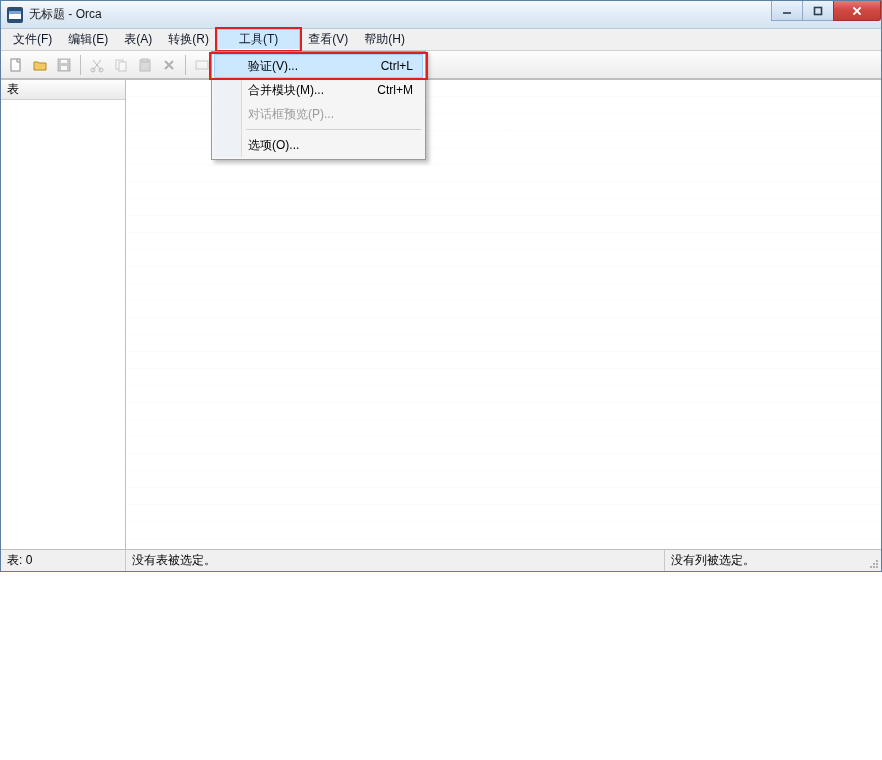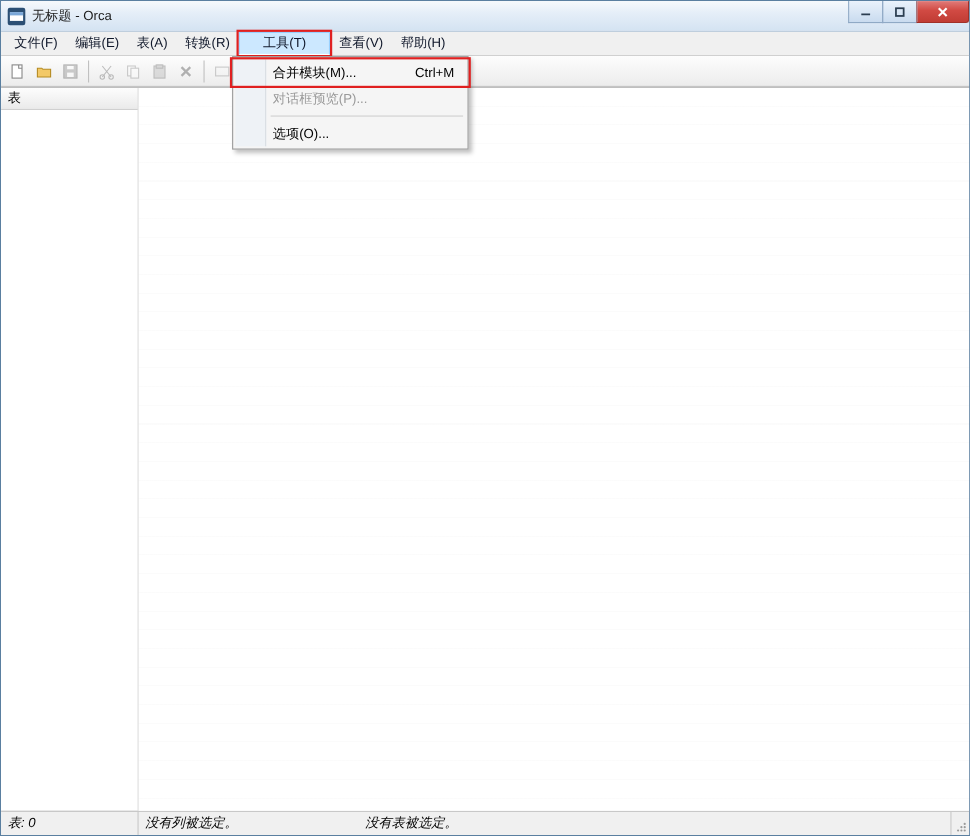--- a/index.html
+++ b/index.html
@@ -7,21 +7,21 @@
     width: 882px;
     height: 760px;
     font-family: "Microsoft YaHei", "SimSun", Tahoma, sans-serif;
     font-size: 12px;
     background: #fff;
     overflow: hidden;
     position: relative;
   }
   .window {
     width: 882px;
-    height: 760px;
+    height: 572px;
     border: 1px solid #5a7fa0;
     background: #fff;
     display: flex;
     flex-direction: column;
     position: relative;
   }
   
   .titlebar {
     height: 28px;
     background: linear-gradient(180deg, #f6f9fc 0%, #e5eef8 40%, #d4e3f2 100%);
@@ -166,21 +166,20 @@
     background:#f0f0f0;
     border-top:1px solid #bfbfbf;
     display:flex;
     align-items:stretch;
   }
   .status-cell {
     border-right:1px solid #c8c8c8;
     padding:0 6px;
     display:flex; align-items:center;
     color:#000;
-    font-style:italic;
   }
   .status-cell.c1 { width:125px; }
   .status-cell.c2 { flex:1; }
   .status-cell.c3 { width:200px; border-right:none; }
   .grip {
     width:16px;
     display:flex; align-items:flex-end; justify-content:flex-end;
     padding:2px;
   }
   .grip svg { width:12px; height:12px; }
@@ -366,37 +365,41 @@
       </div>
       <div class="list-body"></div>
     </div>
     <div class="right-pane">
       <div class="right-rows"></div>
     </div>
   </div>
 
   <div class="statusbar">
     <div class="status-cell c1">表: 0</div>
+    <div class="status-cell c2">没有表被选定。</div>
     <div class="status-cell c3">没有列被选定。</div>
-    <div class="status-cell c2">没有表被选定。</div>
     <div class="grip">
       <svg viewBox="0 0 12 12">
         <circle cx="10" cy="10" r="1" fill="#9a9a9a"></circle>
         <circle cx="7" cy="10" r="1" fill="#9a9a9a"></circle>
         <circle cx="10" cy="7" r="1" fill="#9a9a9a"></circle>
         <circle cx="4" cy="10" r="1" fill="#9a9a9a"></circle>
         <circle cx="7" cy="7" r="1" fill="#9a9a9a"></circle>
         <circle cx="10" cy="4" r="1" fill="#9a9a9a"></circle>
       </svg>
     </div>
   </div>
 
   <div class="dropdown">
     <div class="gutter"></div>
 
+    <div class="dd-item selected">
+      <span>验证(V)...</span>
+      <span class="shortcut">Ctrl+L</span>
+    </div>
     <div class="dd-highlight"></div>
 
     <div class="dd-item">
       <span>合并模块(M)...</span>
       <span class="shortcut">Ctrl+M</span>
     </div>
 
     <div class="dd-item disabled">
       <span>对话框预览(P)...</span>
     </div>

